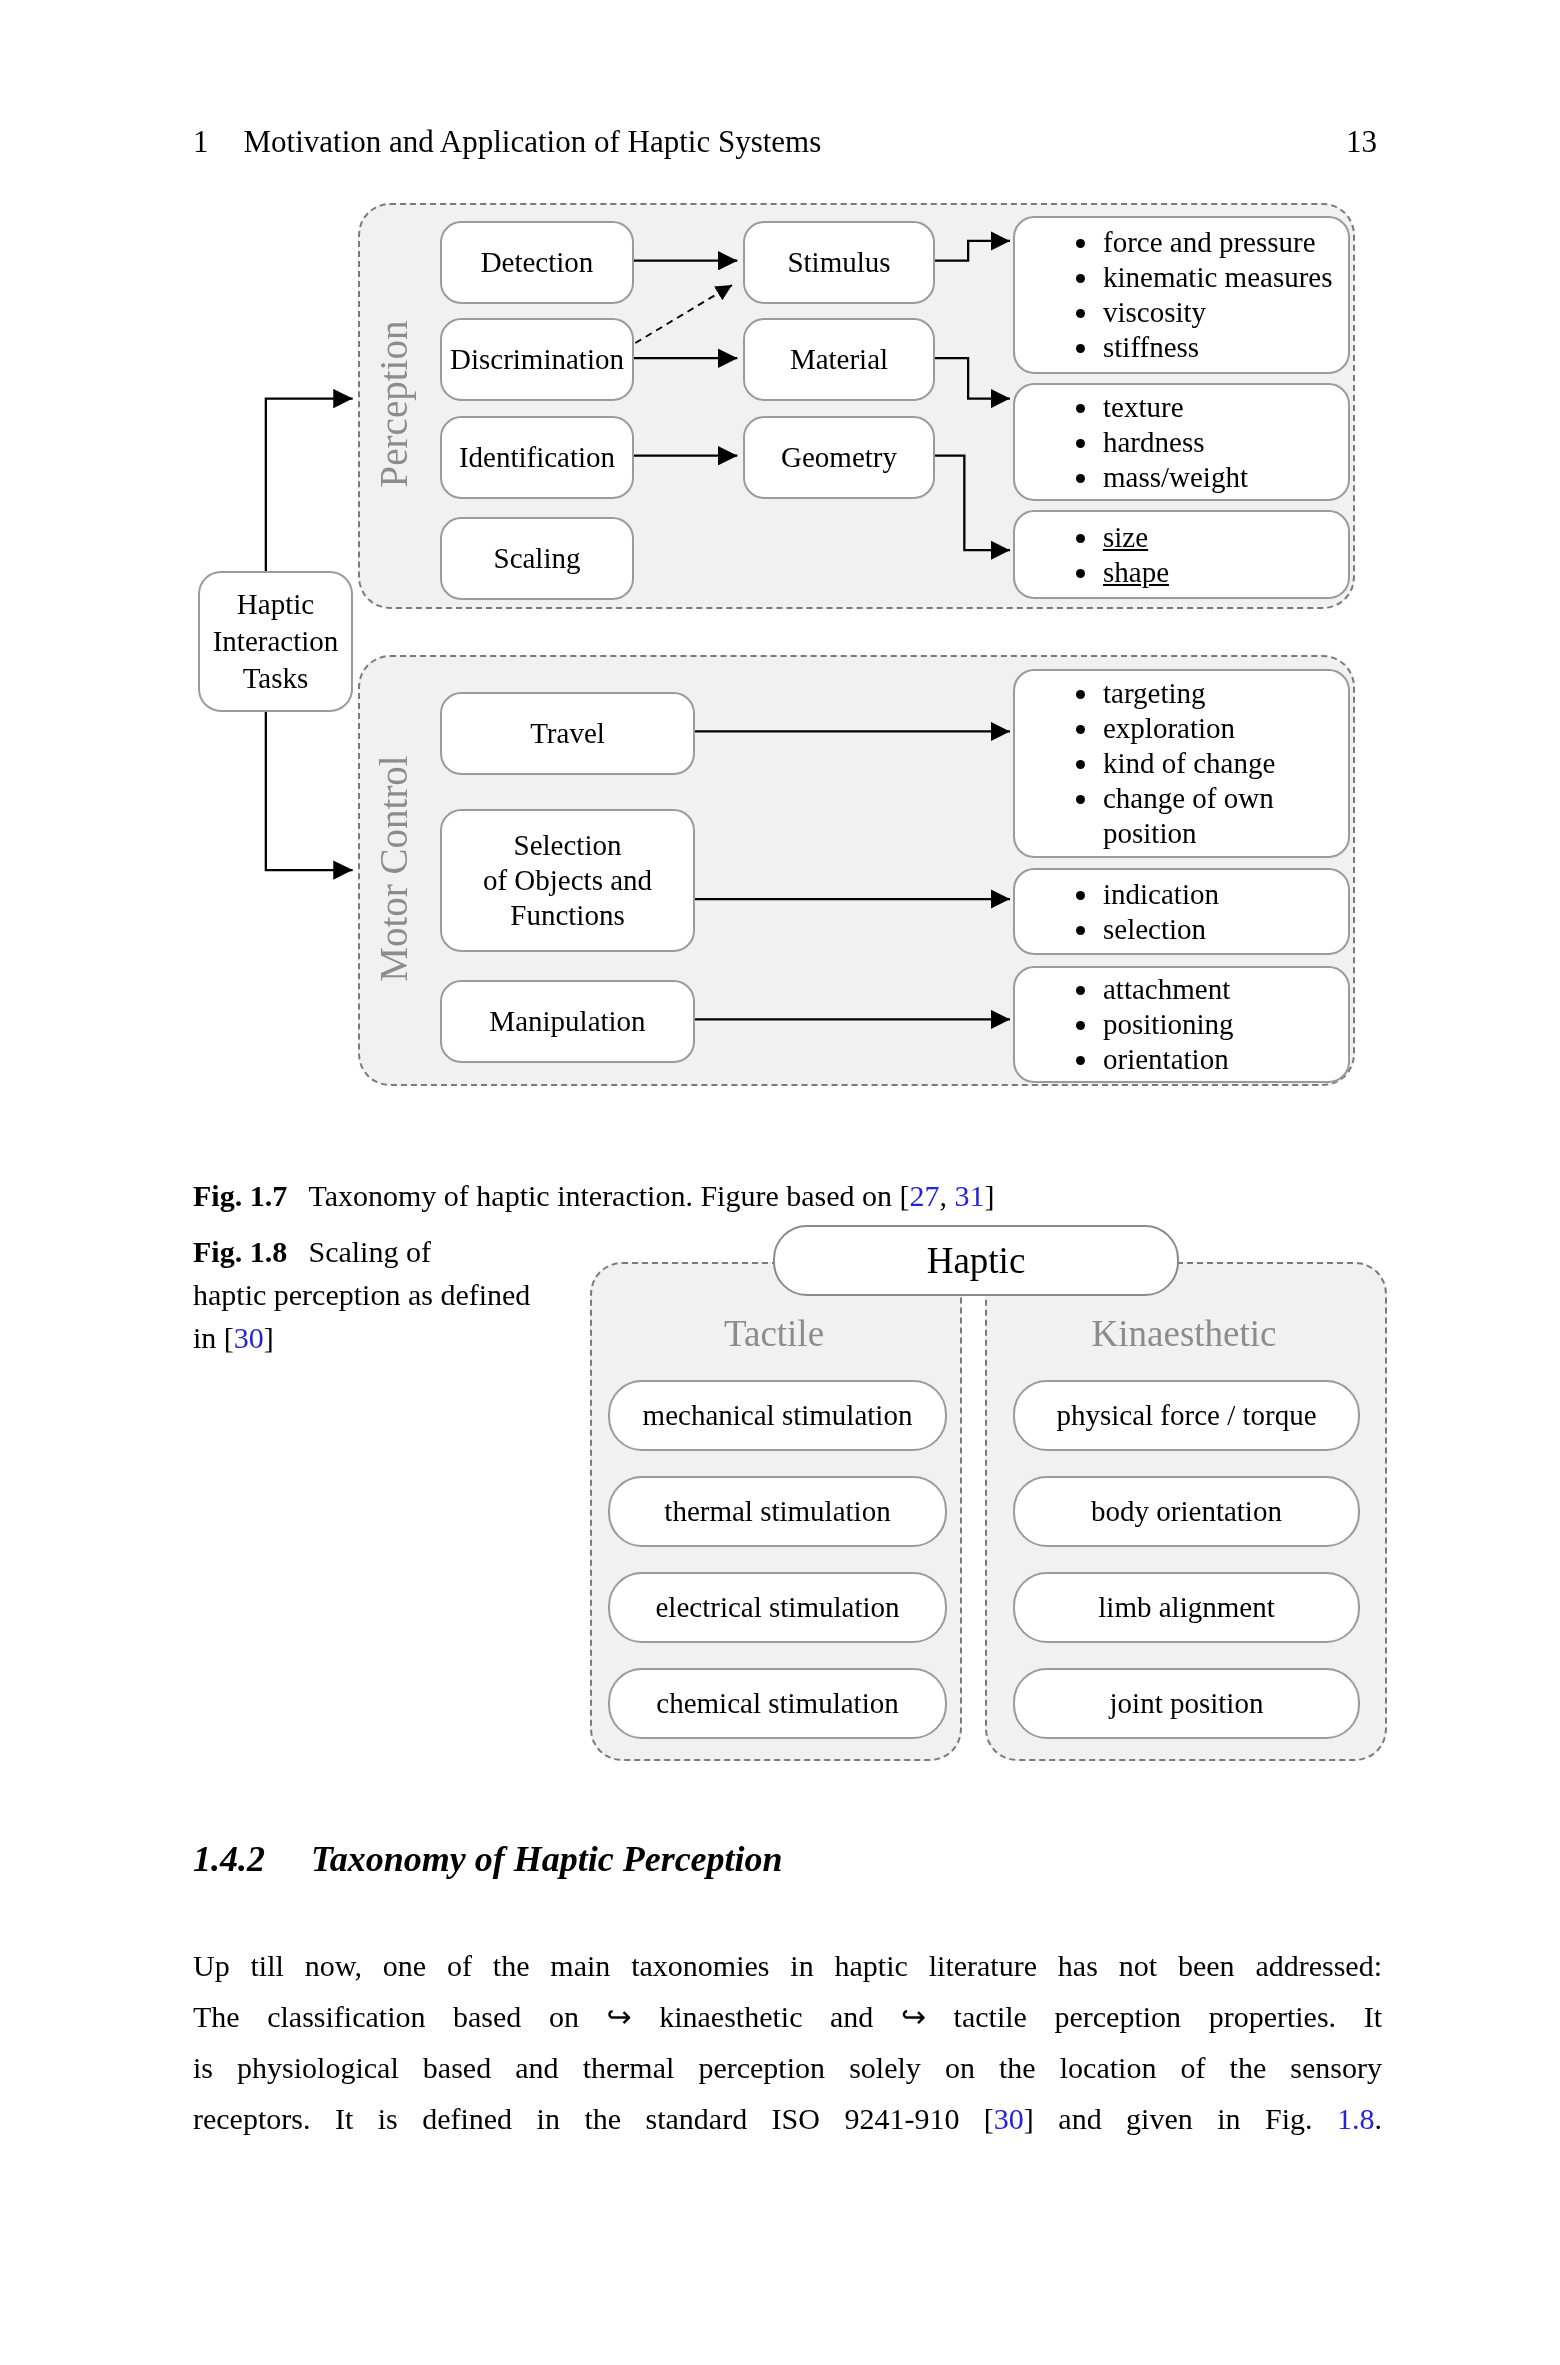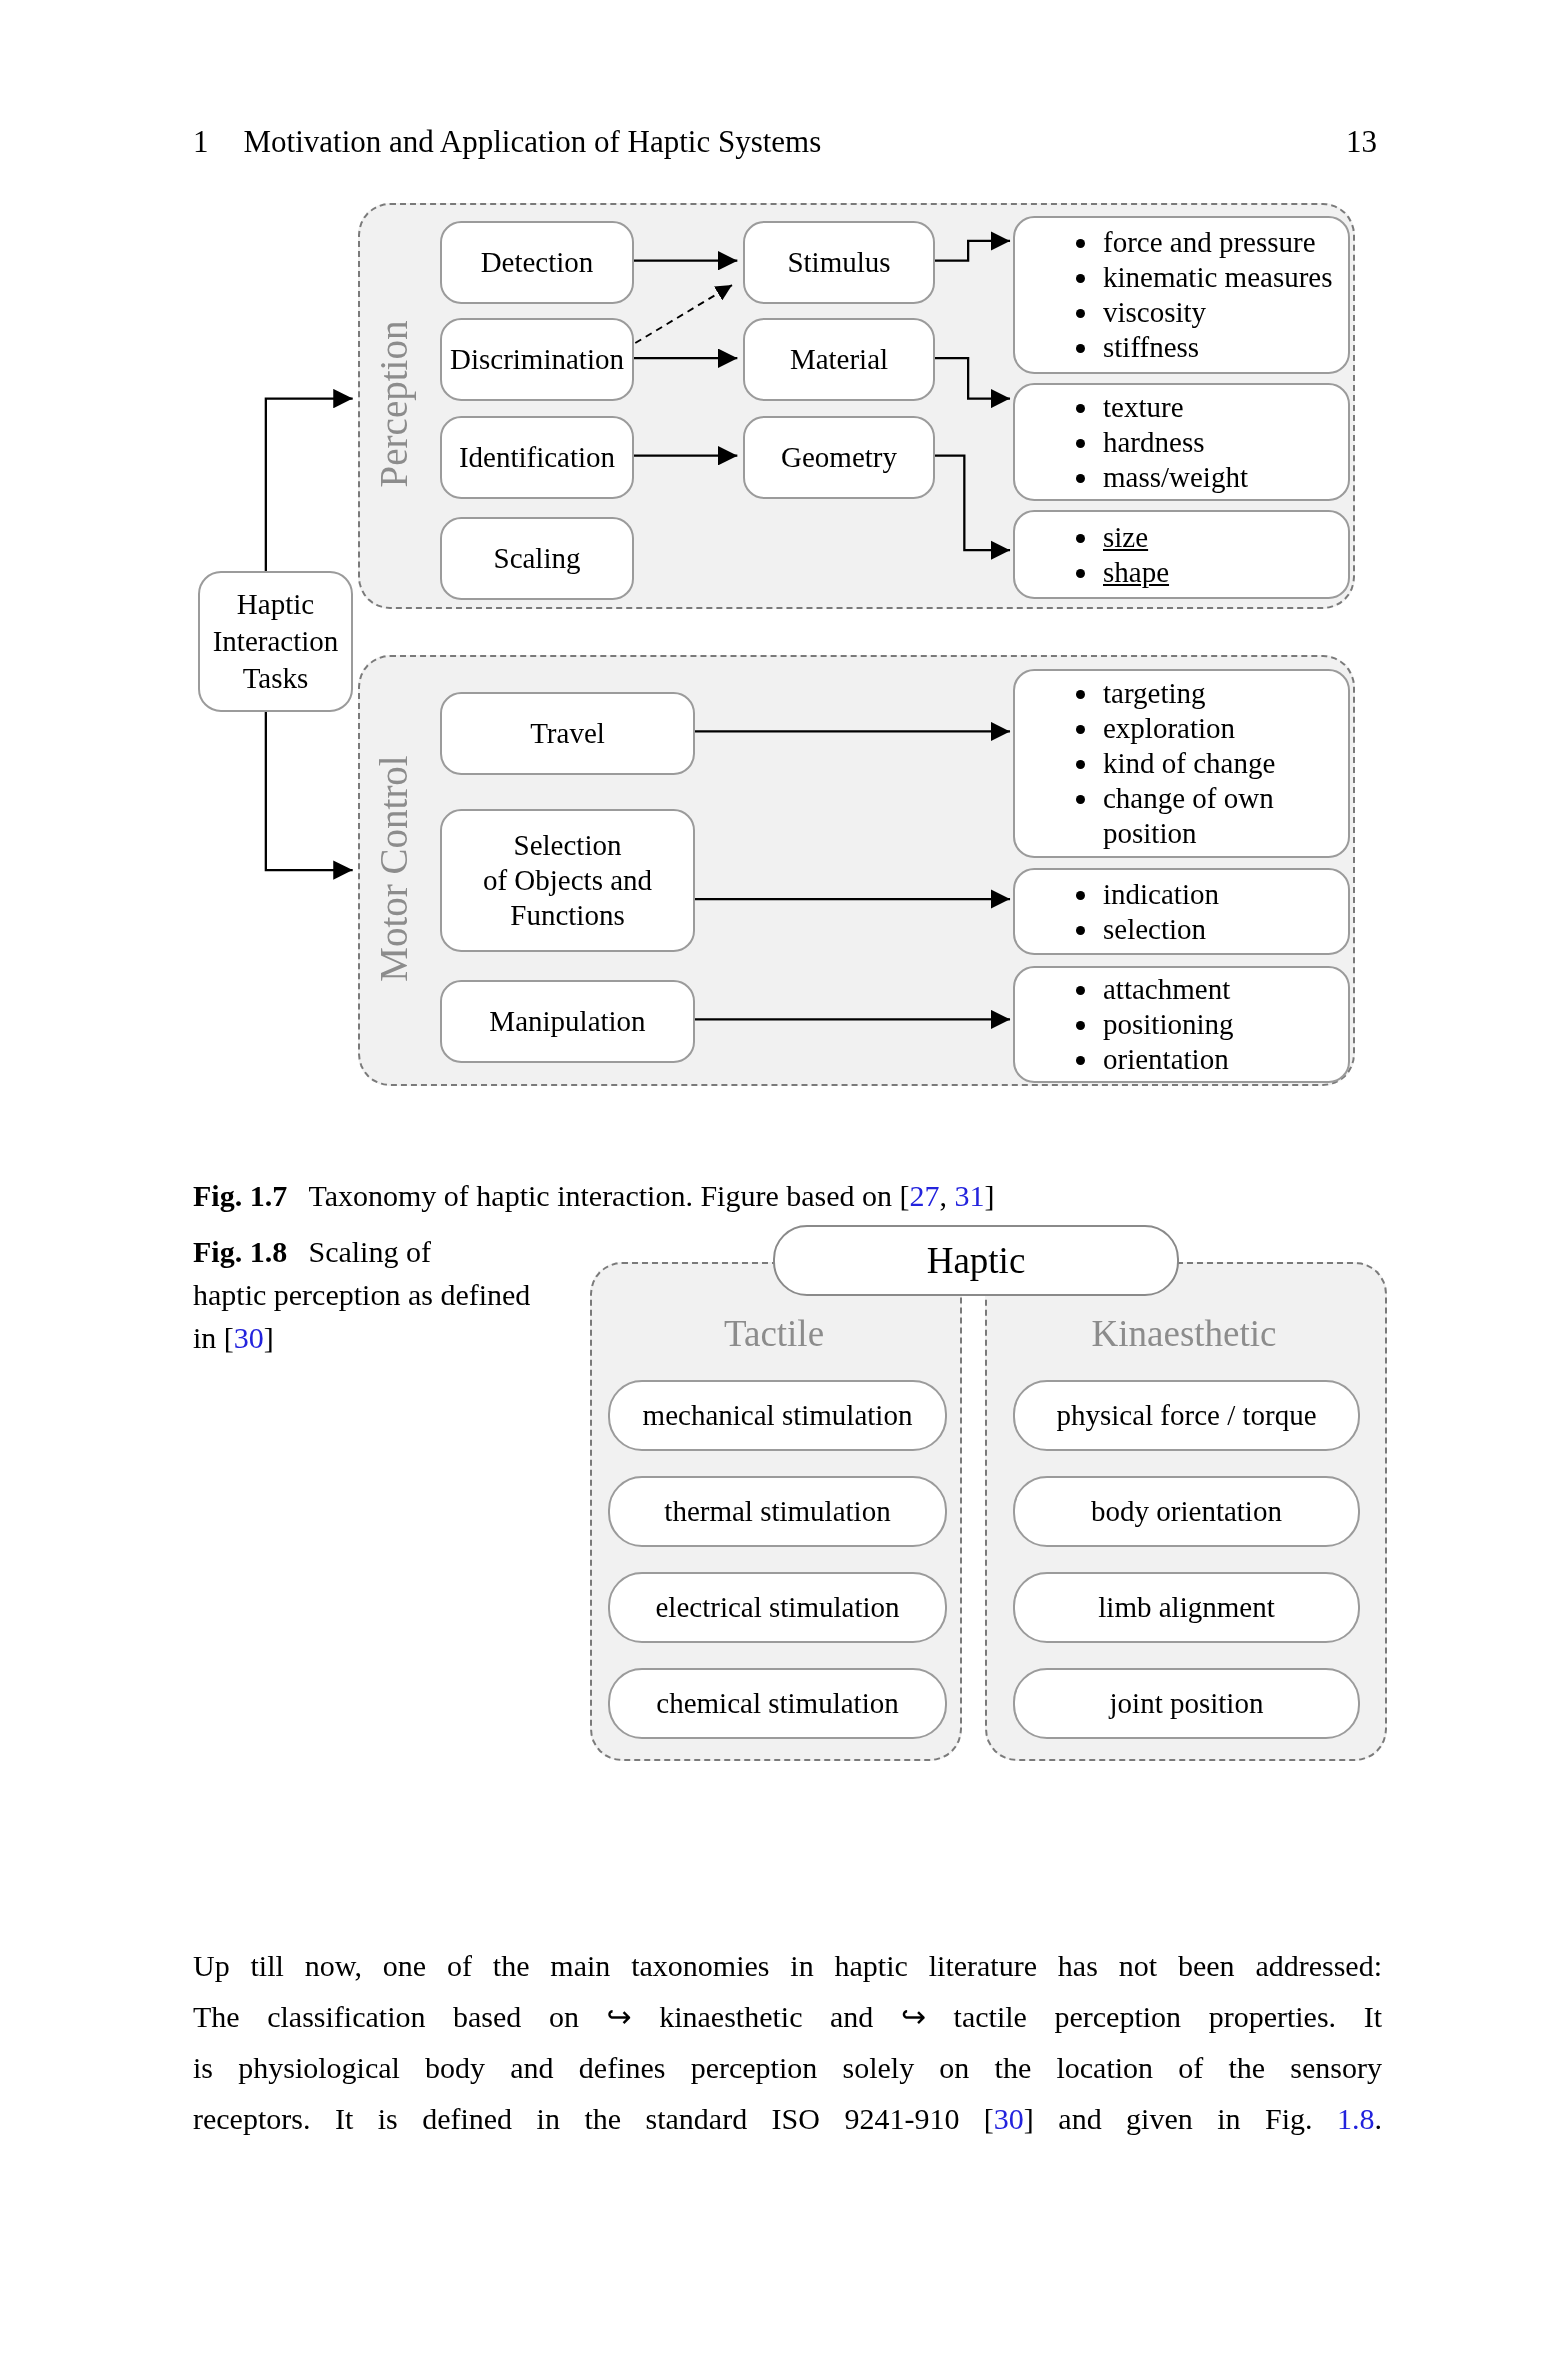--- a/index.html
+++ b/index.html
@@ -206,22 +206,25 @@
   <div class="wbox f18box t18 r18-0">mechanical stimulation</div>
   <div class="wbox f18box t18 r18-1">thermal stimulation</div>
   <div class="wbox f18box t18 r18-2">electrical stimulation</div>
   <div class="wbox f18box t18 r18-3">chemical stimulation</div>
 
   <div class="wbox f18box k18 r18-0">physical force / torque</div>
   <div class="wbox f18box k18 r18-1">body orientation</div>
   <div class="wbox f18box k18 r18-2">limb alignment</div>
   <div class="wbox f18box k18 r18-3">joint position</div>
 
+  <div id="section-heading">
+    <span class="num">1.4.2</span><span>Taxonomy of Haptic Perception</span>
+  </div>
 
   <div id="body-text">
     <div class="bline">Up till now, one of the main taxonomies in haptic literature has not been addressed:</div>
     <div class="bline">The classification based on ↪ kinaesthetic and ↪ tactile perception properties. It</div>
-    <div class="bline">is physiological body and defines perception solely on the location of the sensory</div>
+    <div class="bline">is physiological based and thermal perception solely on the location of the sensory</div>
     <div class="bline"><span>receptors. It is defined in the standard ISO 9241-910 [</span><a class="ref">30</a><span>] and given in Fig. </span><a class="ref">1.8</a><span>.</span></div>
   </div>
 
 </div>
 
 
 </body></html>

